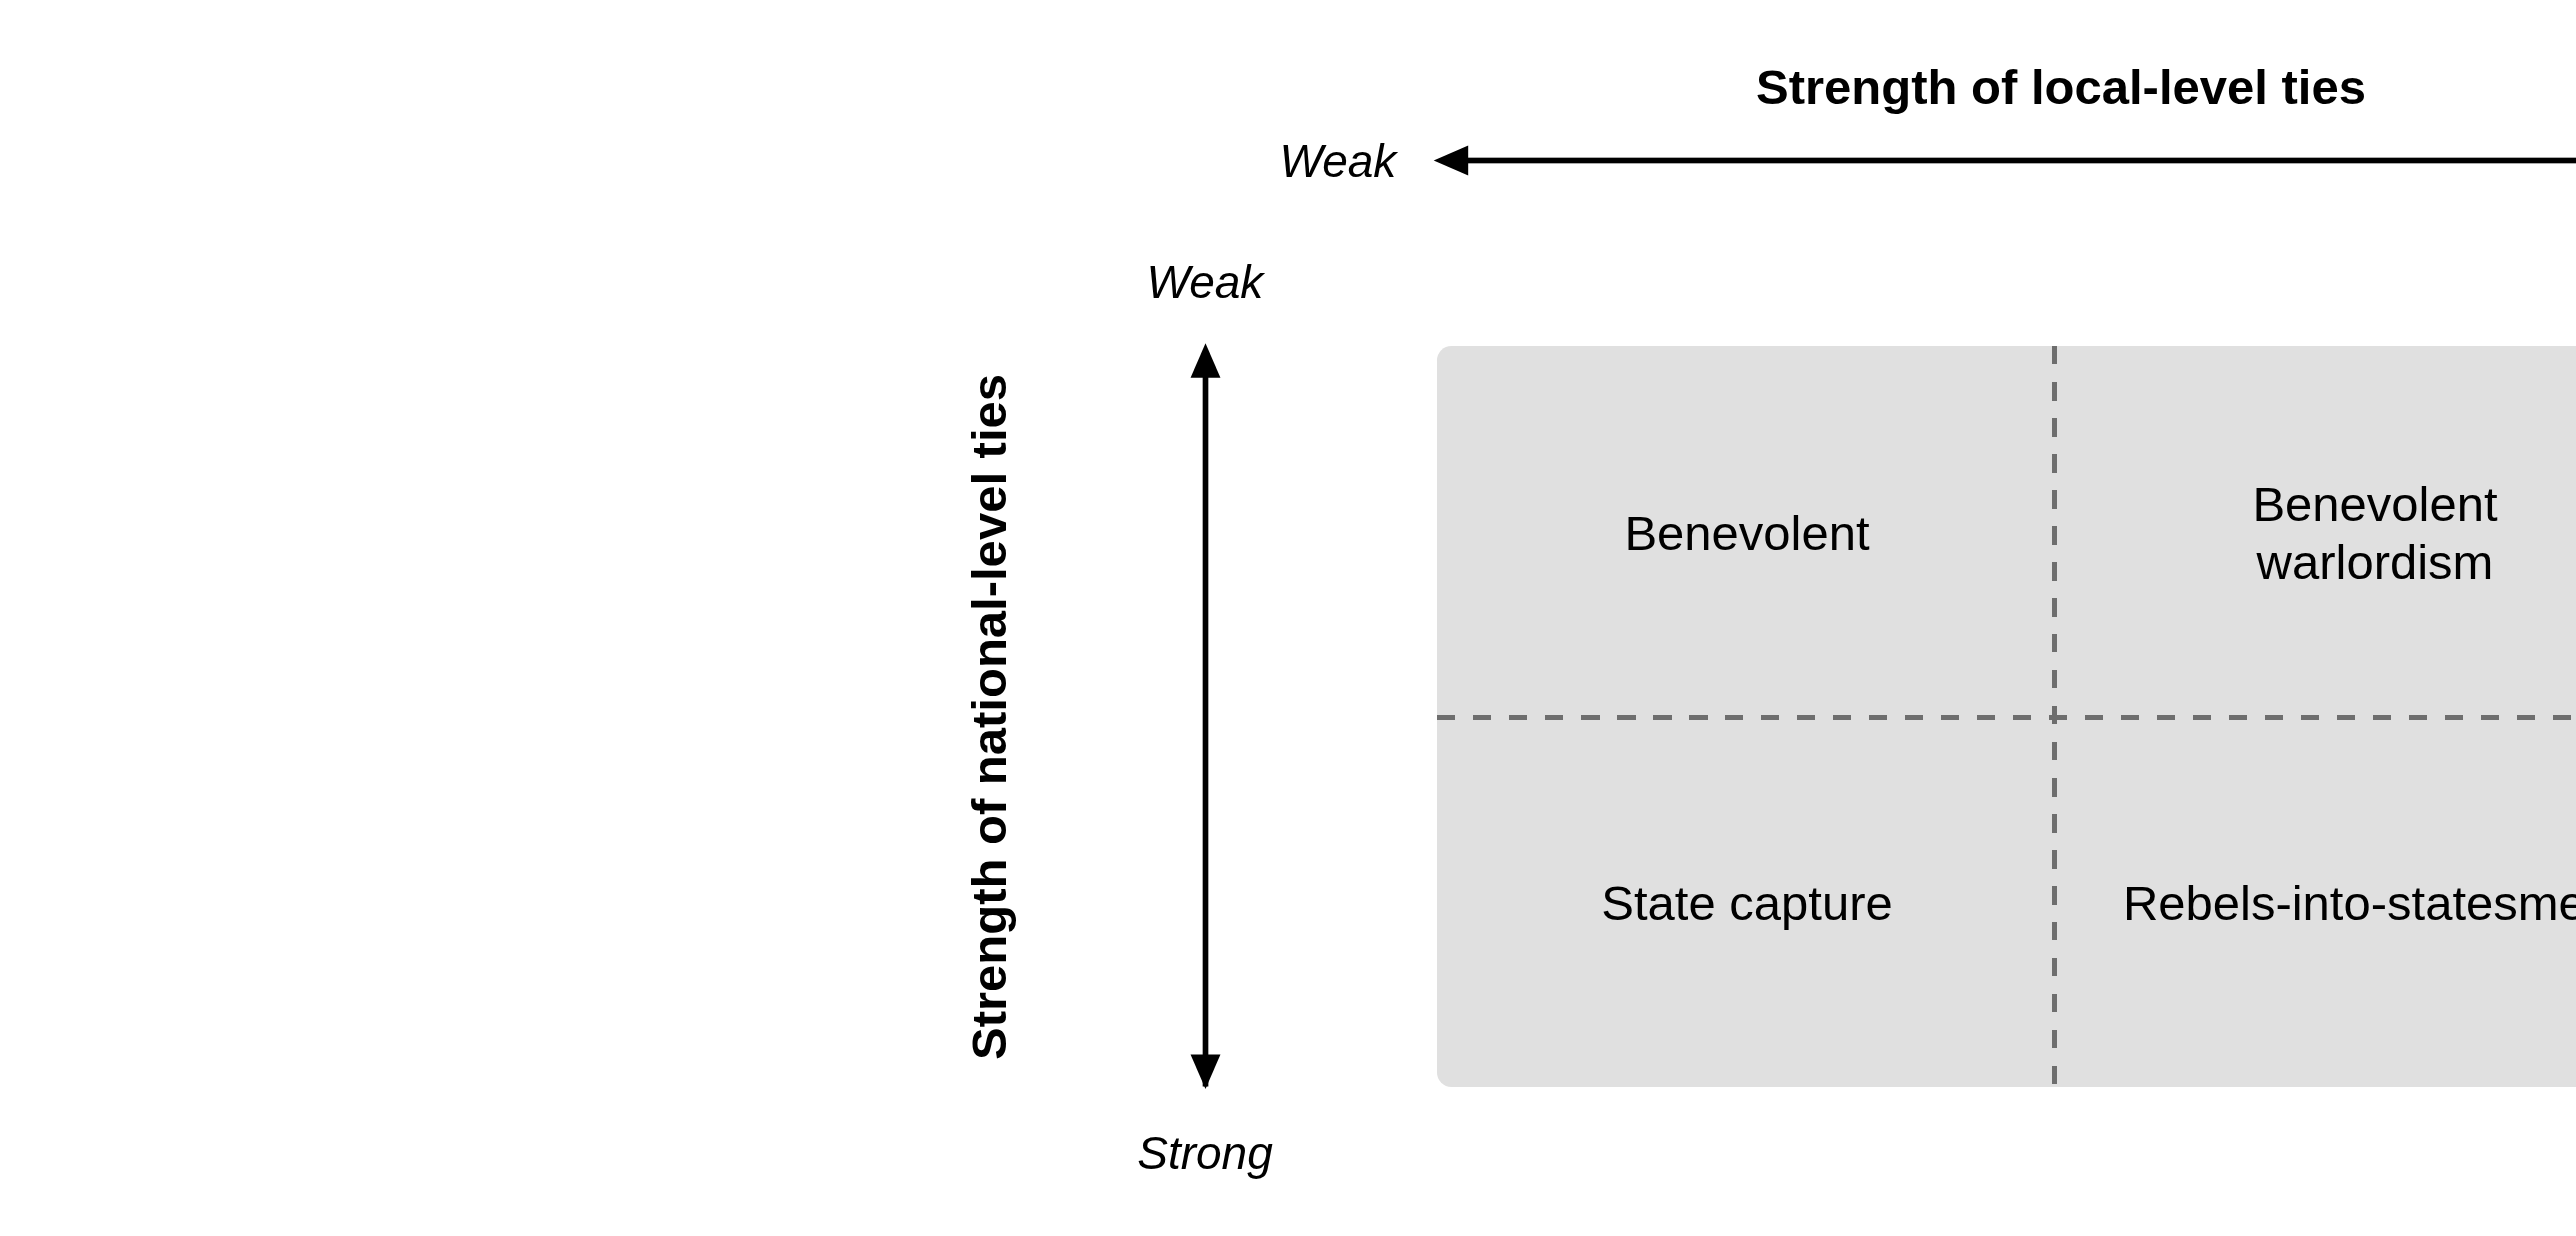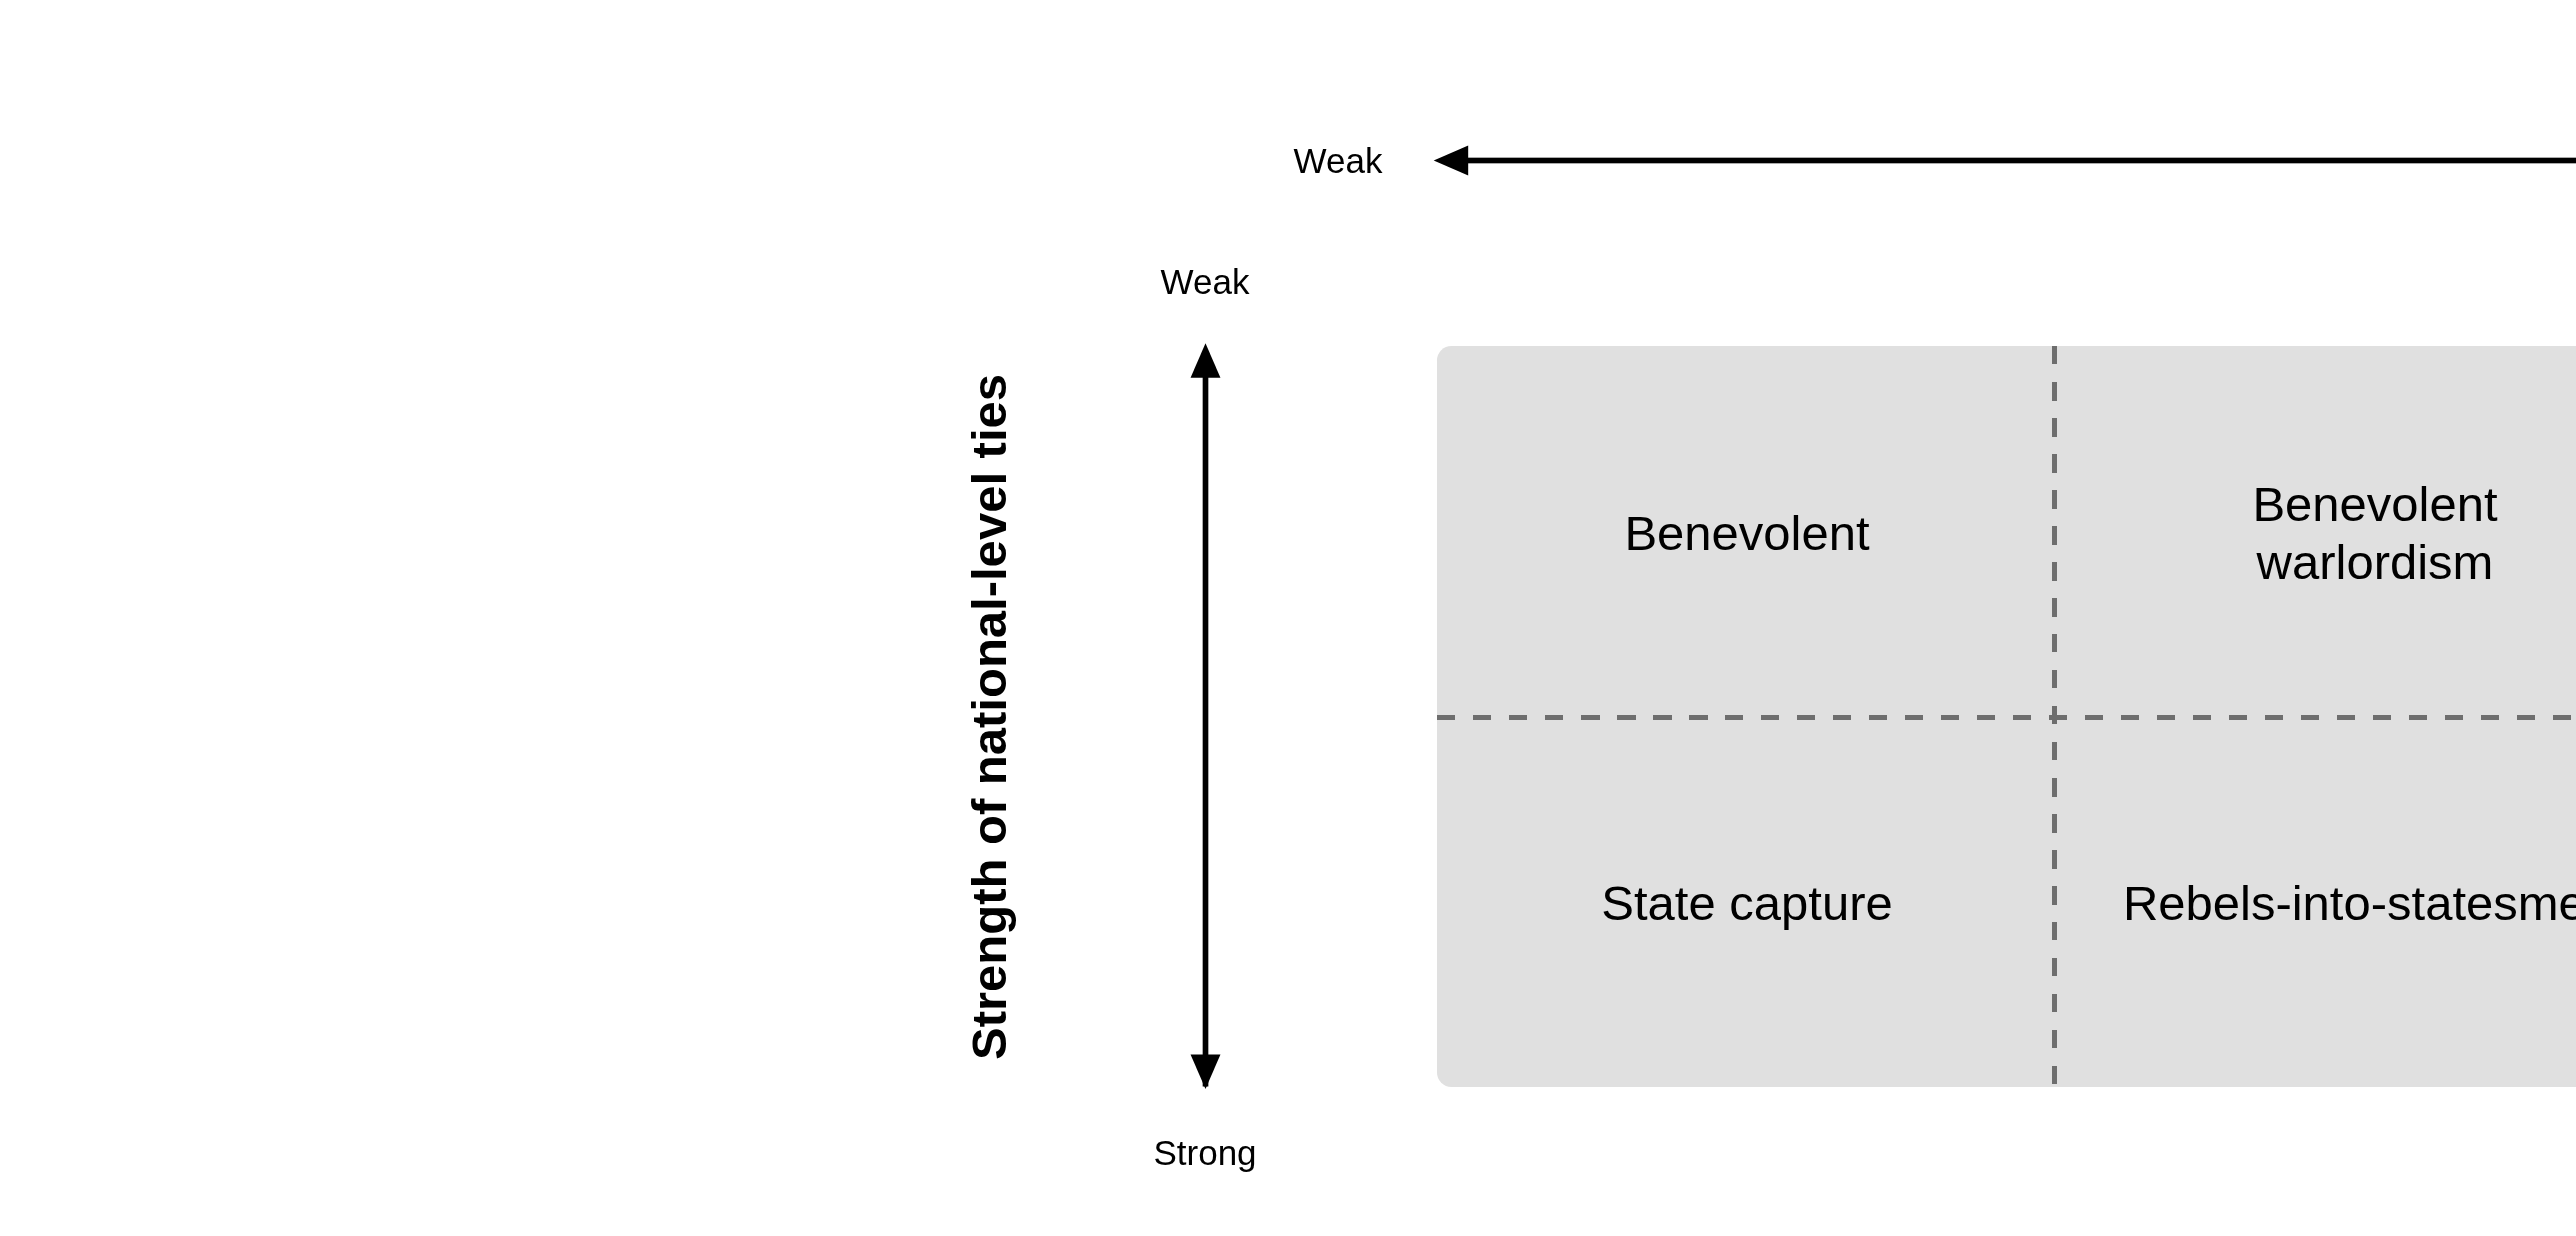--- a/index.html
+++ b/index.html
@@ -21,24 +21,25 @@
 
   
   .axis-title {
     font-size: 49px;
     font-weight: bold;
     color: var(--text, #000000);
     white-space: nowrap;
     letter-spacing: 0;
   }
   .axis-end-label {
-    font-size: 35px;
+    font-size: 46px;
     font-weight: normal;
     color: var(--text, #000000);
     white-space: nowrap;
+    font-style: italic;
   }
   .quadrant-label {
     font-size: 49px;
     font-weight: normal;
     color: var(--text, #000000);
     white-space: nowrap;
     text-align: center;
     line-height: 1.19;
   }
   .quadrant-label.wrap {
@@ -81,20 +82,21 @@
       transparent 18.5px, transparent 36px
     );
   }
   svg .stroke-fill { fill: var(--arrow, #000000); }
 </style>
 </head>
 <body>
 
 <div class="canvas">
 
+  <div class="abs centered axis-title" style="left: 2061px; top: 87px;">Strength of local-level ties</div>
 
   <div class="abs centered axis-end-label" style="left: 1338px; top: 161px;">Weak</div>
 
   <svg class="abs" style="left: 1427px; top: 145px;" width="1257" height="31" viewBox="0 0 2440 60">
     <rect class="stroke-fill" x="60" y="24.5" width="2320" height="11"></rect>
     <polygon class="stroke-fill" points="13,30 80,1 80,59"></polygon>
     <polygon class="stroke-fill" points="2427,30 2360,1 2360,59"></polygon>
   </svg>
 
   <div class="abs axis-title y-axis-title" style="left: 989px; top: 717px;">Strength of national-level ties</div>

